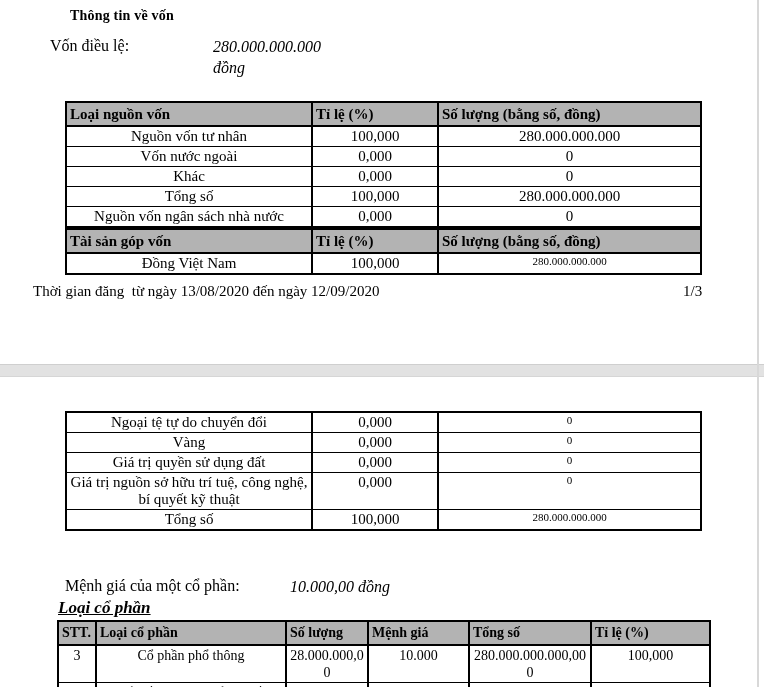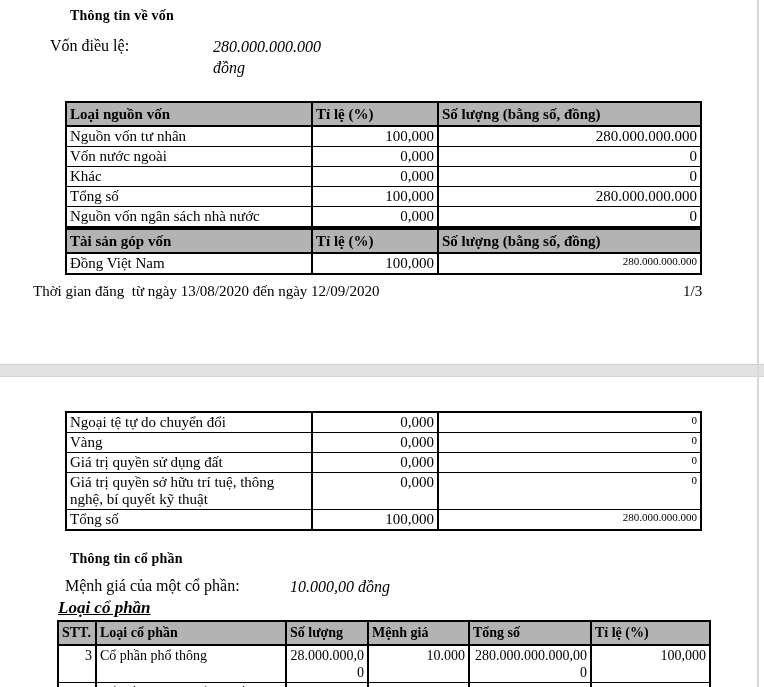--- a/index.html
+++ b/index.html
@@ -16,21 +16,21 @@
   .heading-underline { font-size:17px; font-weight:bold; font-style:italic; text-decoration:underline; }
 
   table.doc-table { position:absolute; border-collapse:collapse; table-layout:fixed; background:#fff; }
   table.doc-table { border:2px solid #000; }
   .doc-table th {
     background:#b3b3b3; font-weight:bold; font-size:15px; text-align:left;
     border:2px solid #000; padding:2px 3px; height:22px; line-height:18px;
   }
   .doc-table td {
     border:1px solid #000; border-left-width:2px; border-right-width:2px;
-    font-size:15px; padding:1px 3px; height:19px; line-height:17px; overflow:hidden;
+    font-size:15px; padding:1px 3px; height:19px; line-height:17px; overflow:hidden;text-align:center;
   }
   .lbl { text-align:left; }
   .num { text-align:right; }
   .sm  { font-size:11px !important; line-height:12px !important; vertical-align:top; }
   .pre { white-space:pre-line; }
   #share-table th { font-size:14px; height:20px;margin-left:48px; }
   #share-table td { font-size:14px; vertical-align:top; }
   .footer-text { font-size:15px; white-space:pre; }
   #page-separator {
     position:absolute; left:0; width:764px; top:364px; height:13px;
@@ -134,33 +134,32 @@
         <td class="lbl">Vàng</td>
         <td class="num">0,000</td>
         <td class="num sm">0</td>
       </tr>
       <tr>
         <td class="lbl">Giá trị quyền sử dụng đất</td>
         <td class="num">0,000</td>
         <td class="num sm">0</td>
       </tr>
       <tr>
-        <td class="lbl">Giá trị quyền sở hữu trí tuệ, thông nghệ, bí quyết kỹ thuật</td>
+        <td class="lbl">Giá trị nguồn sở hữu trí tuệ, công nghệ, bí quyết kỹ thuật</td>
         <td class="num" style="vertical-align:top;">0,000</td>
         <td class="num sm">0</td>
       </tr>
       <tr>
         <td class="lbl">Tổng số</td>
         <td class="num">100,000</td>
         <td class="num sm">280.000.000.000</td>
       </tr>
     </tbody>
   </table>
 
-  <div class="abs page-title" style="left:70px; top:551px;">Thông tin cổ phần</div>
 
   <div class="abs field-label" style="left:65px; top:577px;">Mệnh giá của một cổ phần:</div>
   <div class="abs field-value" style="left:290px; top:576px;">10.000,00 đồng</div>
 
   <div class="abs heading-underline" style="left:58px; top:598px;">Loại cổ phần</div>
 
   <table class="doc-table" id="share-table" style="left:57px; top:620px; width:652px;">
     <colgroup>
       <col style="width:38px">
         <col style="width:190px">

